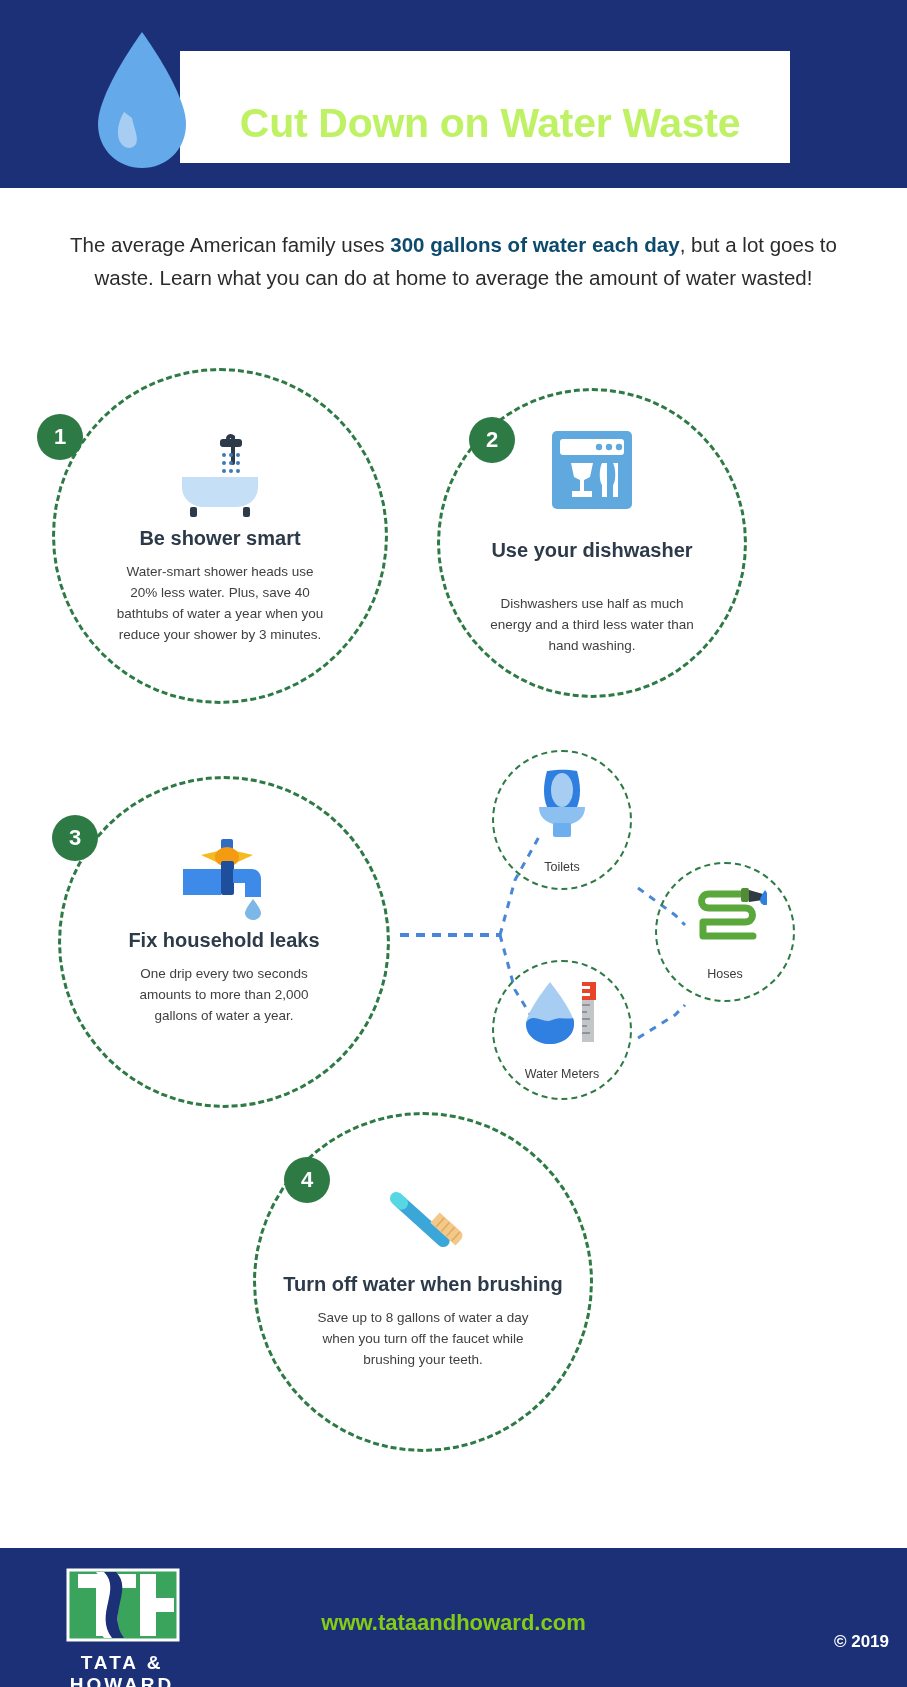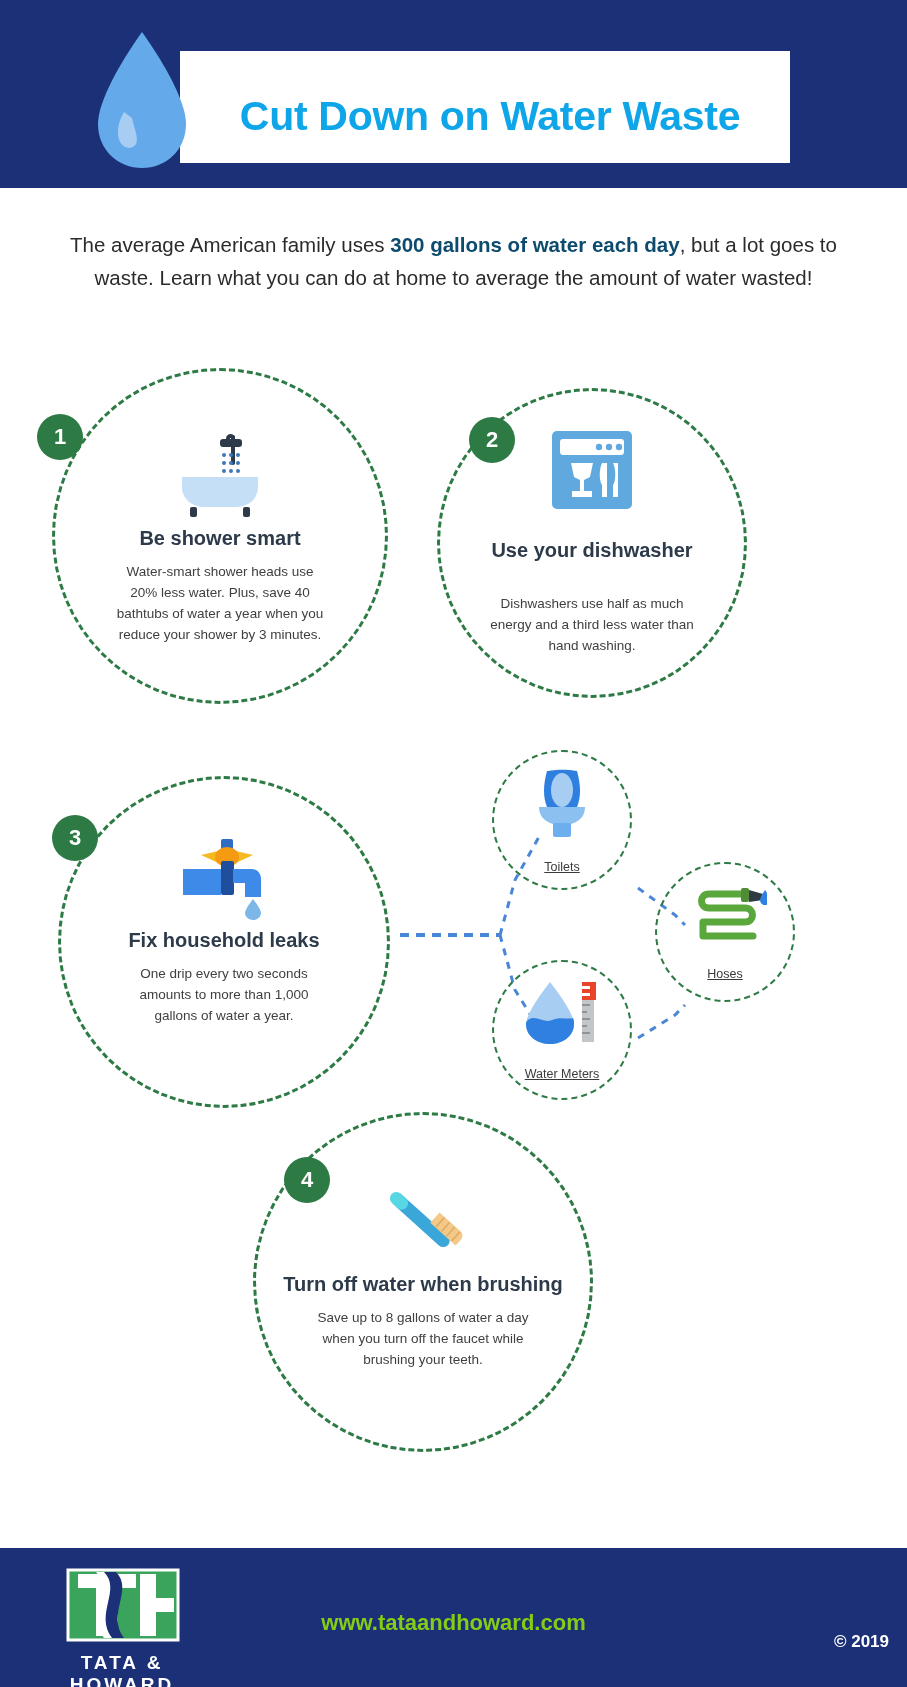--- a/index.html
+++ b/index.html
@@ -16,25 +16,25 @@
     position: absolute; left: 0; top: 0;
     width: 907px; height: 188px;
     background: #1b3077;
   }
   .header-banner {
     position: absolute; left: 180px; top: 51px;
     width: 610px; height: 112px;
     background: #ffffff;
   }
   .header-title {
-    position: absolute; left: 200px; top: 60px;
+    position: absolute; left: 200px; top: 67px;
     width: 580px; height: 112px;
     display: flex; align-items: center; justify-content: center;
     font-size: 41px; font-weight: bold;
-    color: #0ea5e9;
+    color: #bef264;
     letter-spacing: -0.3px;
     white-space: nowrap;
   }
   .droplet {
     position: absolute; left: 94px; top: 30px;
     width: 96px; height: 140px;
   }
 
   
   .intro {
@@ -101,21 +101,20 @@
   .subcircle {
     position: absolute;
     border: 2px dashed #2d7a45;
     border-radius: 50%;
     display: flex; flex-direction: column;
     align-items: center; justify-content: center;
   }
   .sub-label {
     font-size: 12.5px; color: #3a3a3a;
     margin-top: 21px;
-    text-decoration: underline;
   }
   #sub-toilets { left: 492px; top: 750px; width: 140px; height: 140px; }
   #sub-hoses   { left: 655px; top: 862px; width: 140px; height: 140px; }
   #sub-meters  { left: 492px; top: 960px; width: 140px; height: 140px; }
 
   
   .connector { position: absolute; }
 
   
   .footer {
@@ -225,21 +224,21 @@
         <path d="M84 22 L58 34 L58 16 Z" fill="#f5b922"></path>
         <rect x="52" y="6" width="12" height="16" rx="2" fill="#2f6cc4"></rect>
         <ellipse cx="58" cy="24" rx="12" ry="10" fill="#f59b12"></ellipse>
         <rect x="52" y="28" width="13" height="34" rx="2" fill="#1f4e9c"></rect>
         <path d="M14 36 L14 62 L52 62 L52 36 Z" fill="#3d8ae8"></path>
         <path d="M64 36 L82 36 C88 36 92 40 92 46 L92 64 L76 64 L76 50 L64 50 Z" fill="#3d8ae8"></path>
         <path d="M84 66 C84 66 92 76 92 80 C92 84 88 87 84 87 C80 87 76 84 76 80 C76 76 84 66 84 66 Z" fill="#7cb7e8"></path>
       </svg>
     </div>
     <div class="step-title">Fix household leaks</div>
-    <div class="step-body">One drip every two seconds amounts to more than 1,000 gallons of water a year.</div>
+    <div class="step-body">One drip every two seconds amounts to more than 2,000 gallons of water a year.</div>
   </div>
 </div>
 
 <div class="subcircle" id="sub-toilets">
   <svg width="62" height="72" viewBox="0 0 62 72">
     <path d="M16 4 C16 4 31 1 46 4 C50 18 50 30 46 40 L16 40 C12 30 12 18 16 4 Z" fill="#2f7fe0"></path>
     <ellipse cx="31" cy="23" rx="11" ry="17" fill="#a8cdf2"></ellipse>
     <path d="M8 40 L54 40 C54 52 44 58 31 58 C18 58 8 52 8 40 Z" fill="#8cc0f0"></path>
     <rect x="22" y="56" width="18" height="14" rx="2" fill="#6daeee"></rect>
   </svg>

